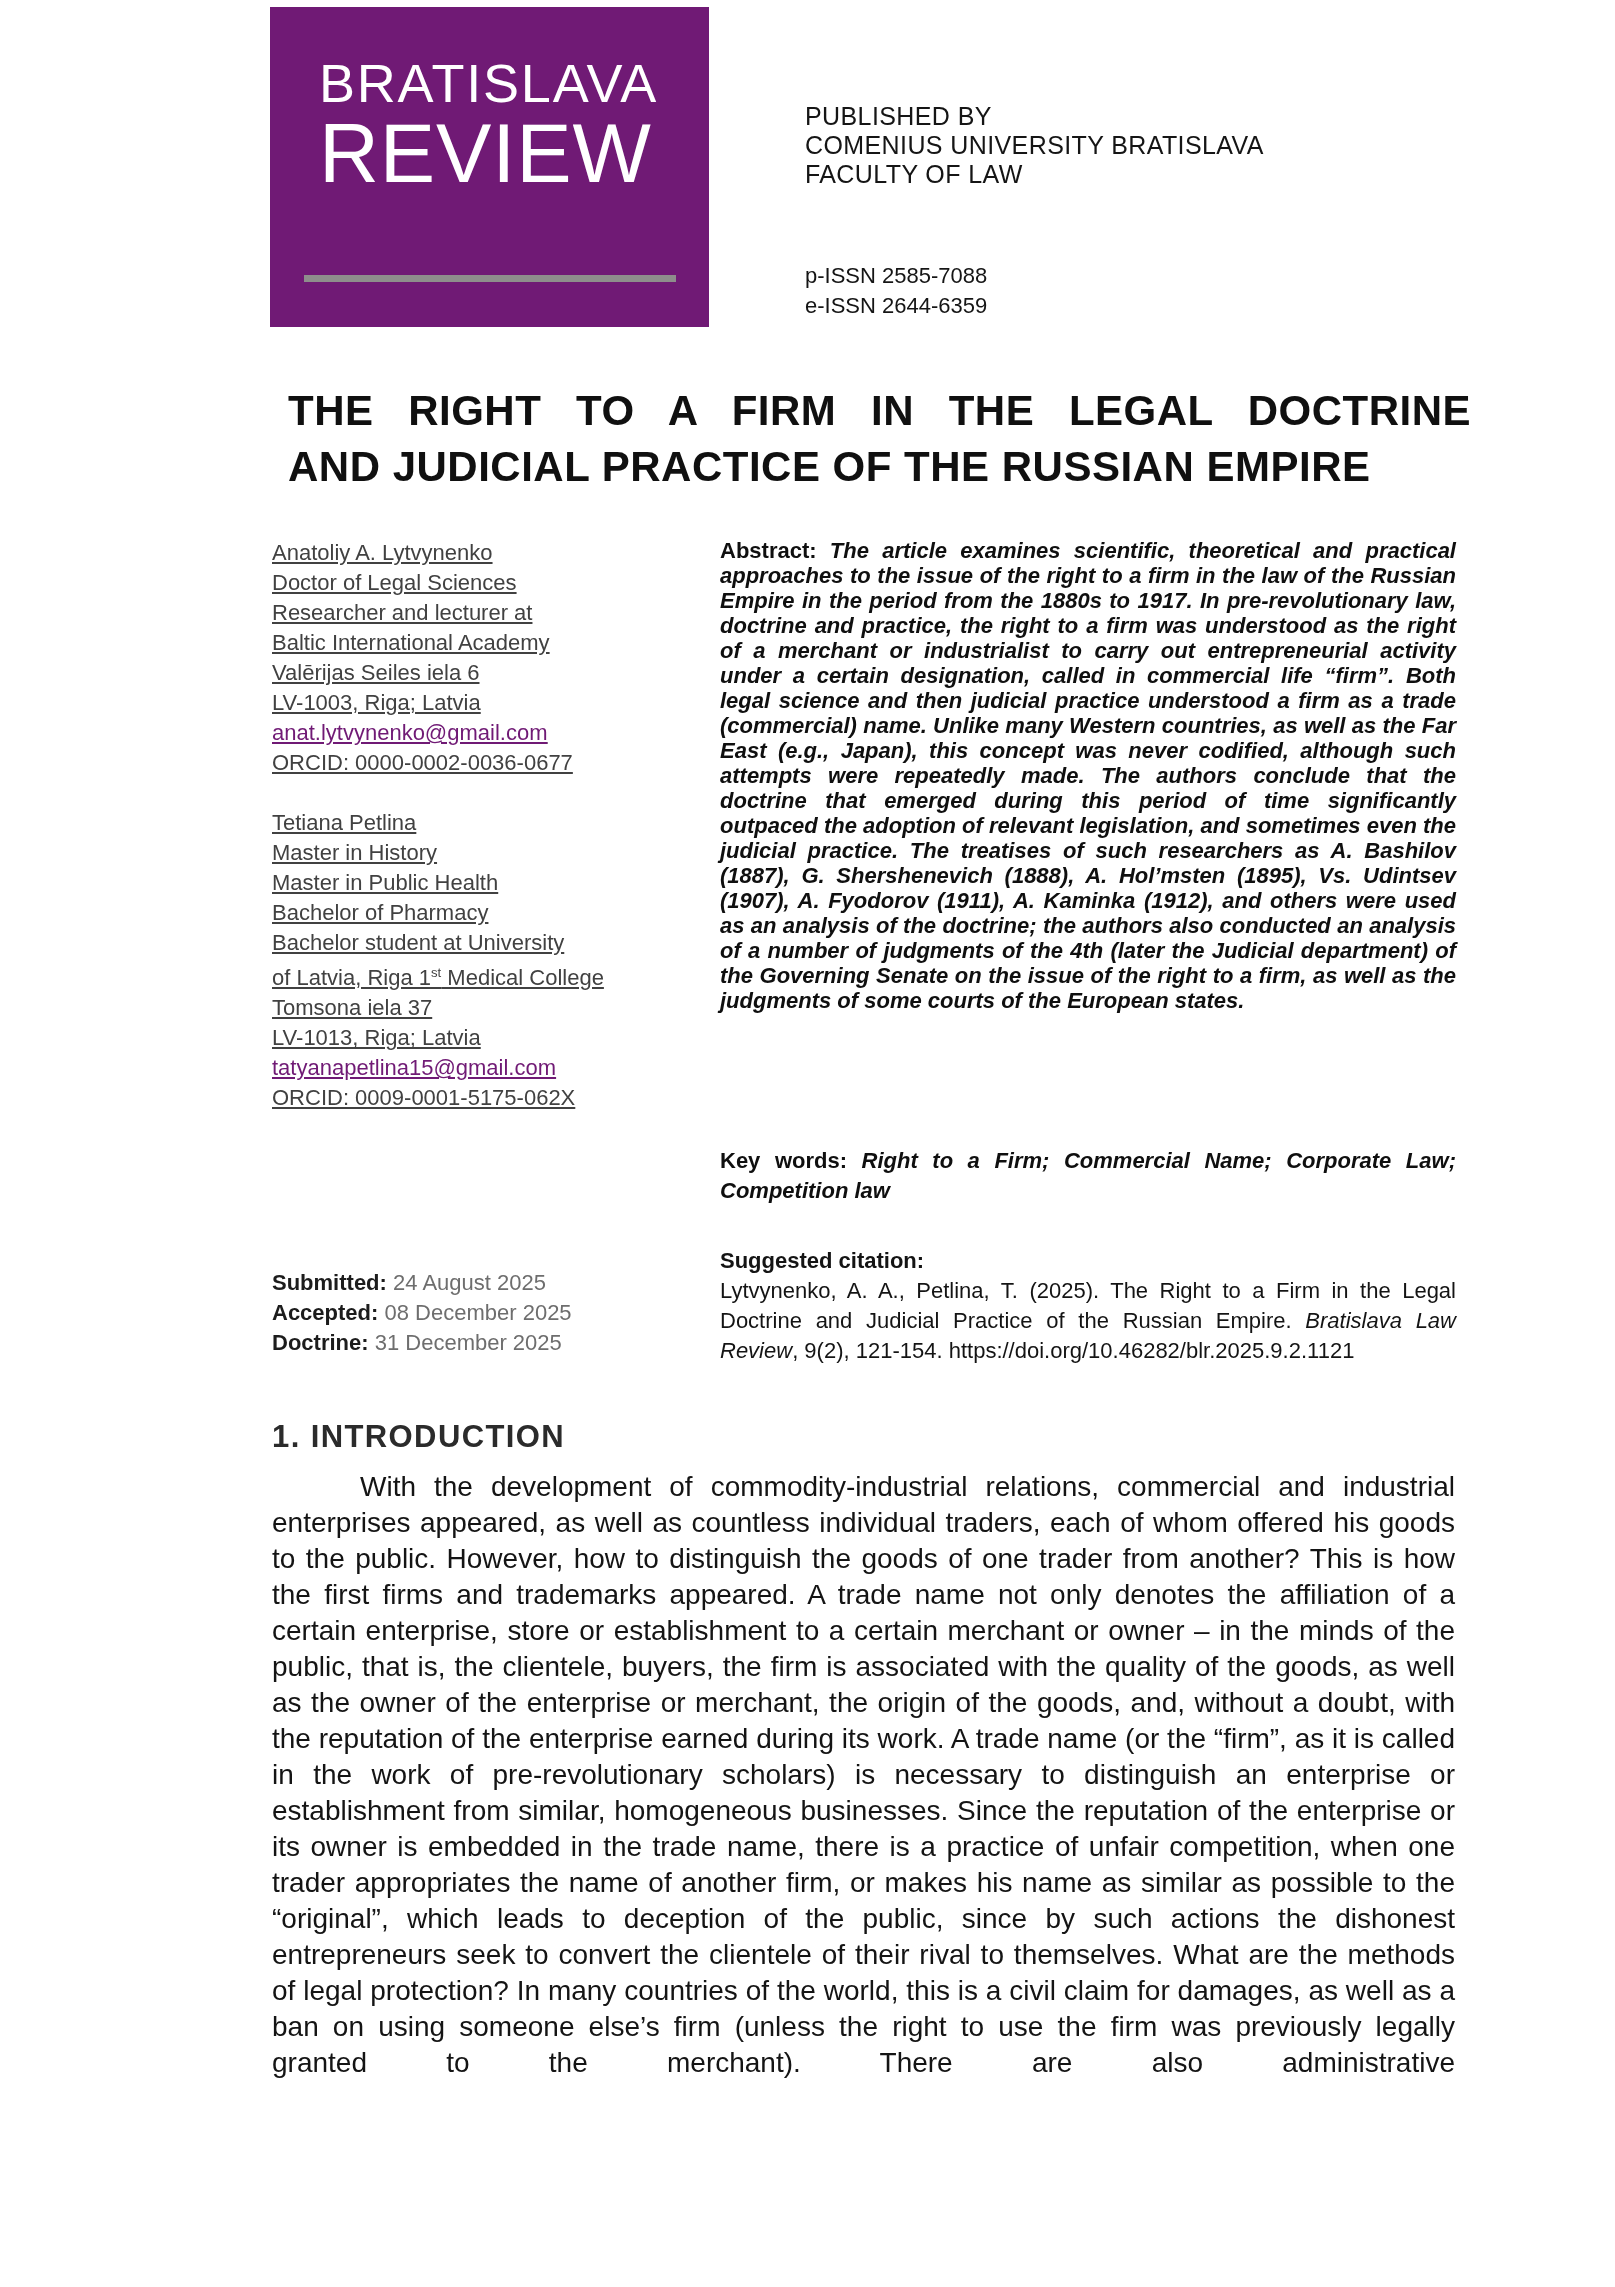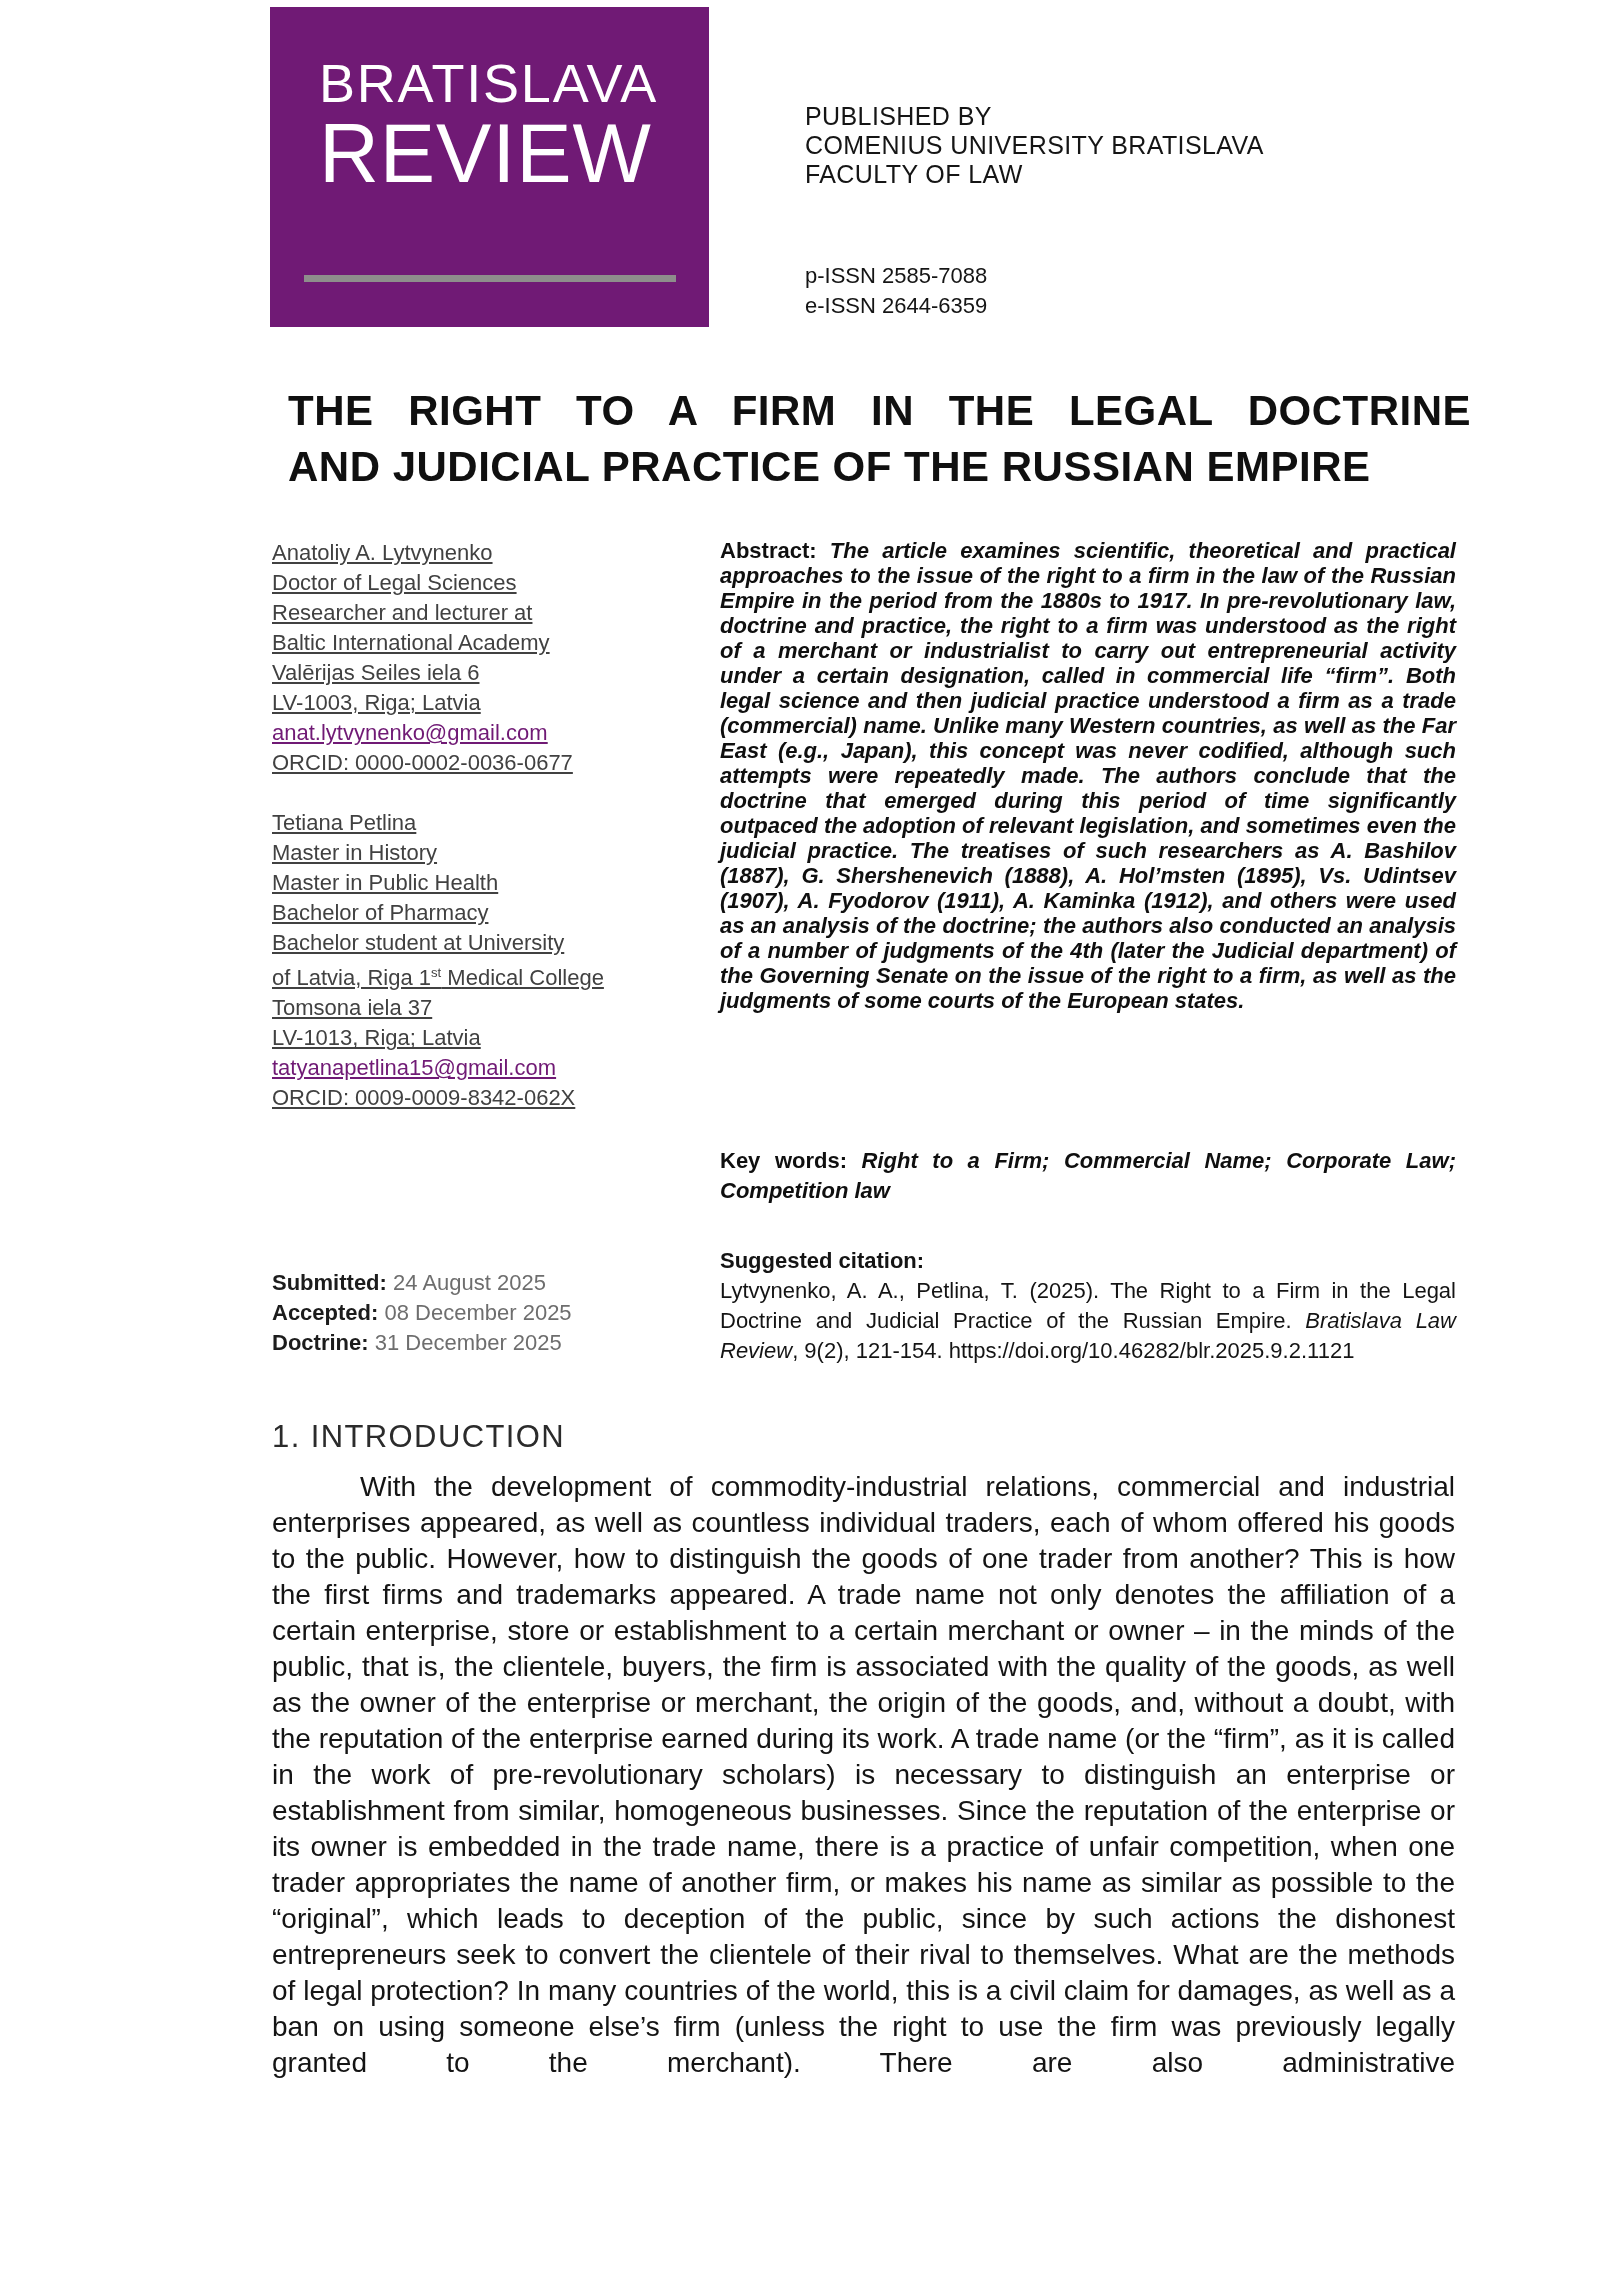--- a/index.html
+++ b/index.html
@@ -74,21 +74,21 @@
   .citation{
     position:absolute; left:720px; top:1246px; width:736px;
     font-size:22px; line-height:30px; color:#141414;
   }
   .cit-label{ font-weight:700; }
   .cit-text{ text-align:justify; }
   .cit-italic{ font-style:italic; }
   
   .section-heading{
     position:absolute; left:272px; top:1419px;
-    margin:0; font-size:31px; font-weight:400; letter-spacing:1.4px;
+    margin:0; font-size:31px; font-weight:700; letter-spacing:1.4px;
     color:#2b2b2b;
   }
   .body-text{
     position:absolute; left:272px; top:1469px; width:1183px;
     font-size:28px; line-height:36px; text-align:justify; text-align-last:justify;
     text-indent:88px; color:#141414;
   }
 </style>
 </head>
 <body>
@@ -134,21 +134,21 @@
     <div class="author-block">
       <div>Tetiana Petlina</div>
       <div>Master in History</div>
       <div>Master in Public Health</div>
       <div>Bachelor of Pharmacy</div>
       <div>Bachelor student at University</div>
       <div><span>of Latvia, Riga 1</span><sup>st</sup><span> Medical College</span></div>
       <div>Tomsona iela 37</div>
       <div>LV-1013, Riga; Latvia</div>
       <div><a class="email">tatyanapetlina15@gmail.com</a></div>
-      <div>ORCID: 0009-0009-8342-062X</div>
+      <div>ORCID: 0009-0001-5175-062X</div>
     </div>
   </div>
 
   <div class="dates">
     <div><span class="date-label">Submitted:</span> <span class="date-value">24 August 2025</span></div>
     <div><span class="date-label">Accepted:</span> <span class="date-value">08 December 2025</span></div>
     <div><span class="date-label">Doctrine:</span> <span class="date-value">31 December 2025</span></div>
   </div>
 
   <div class="abstract">

